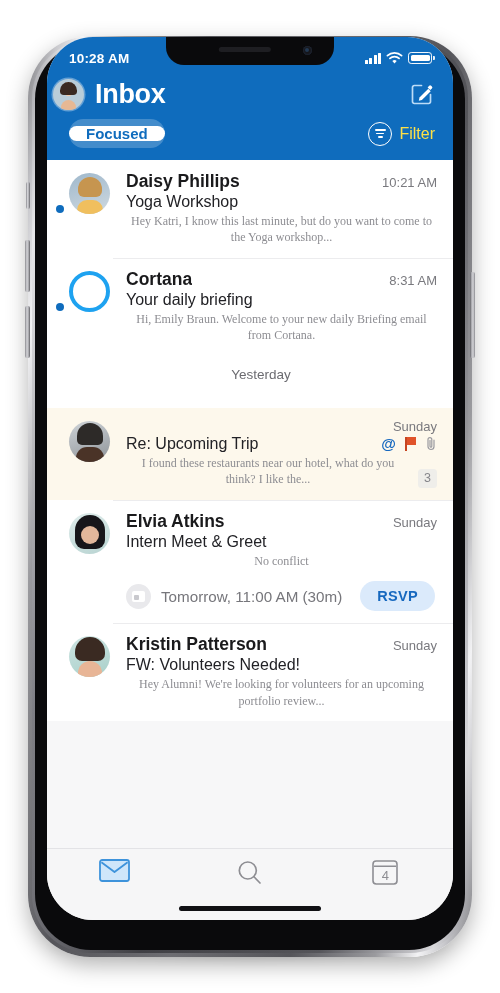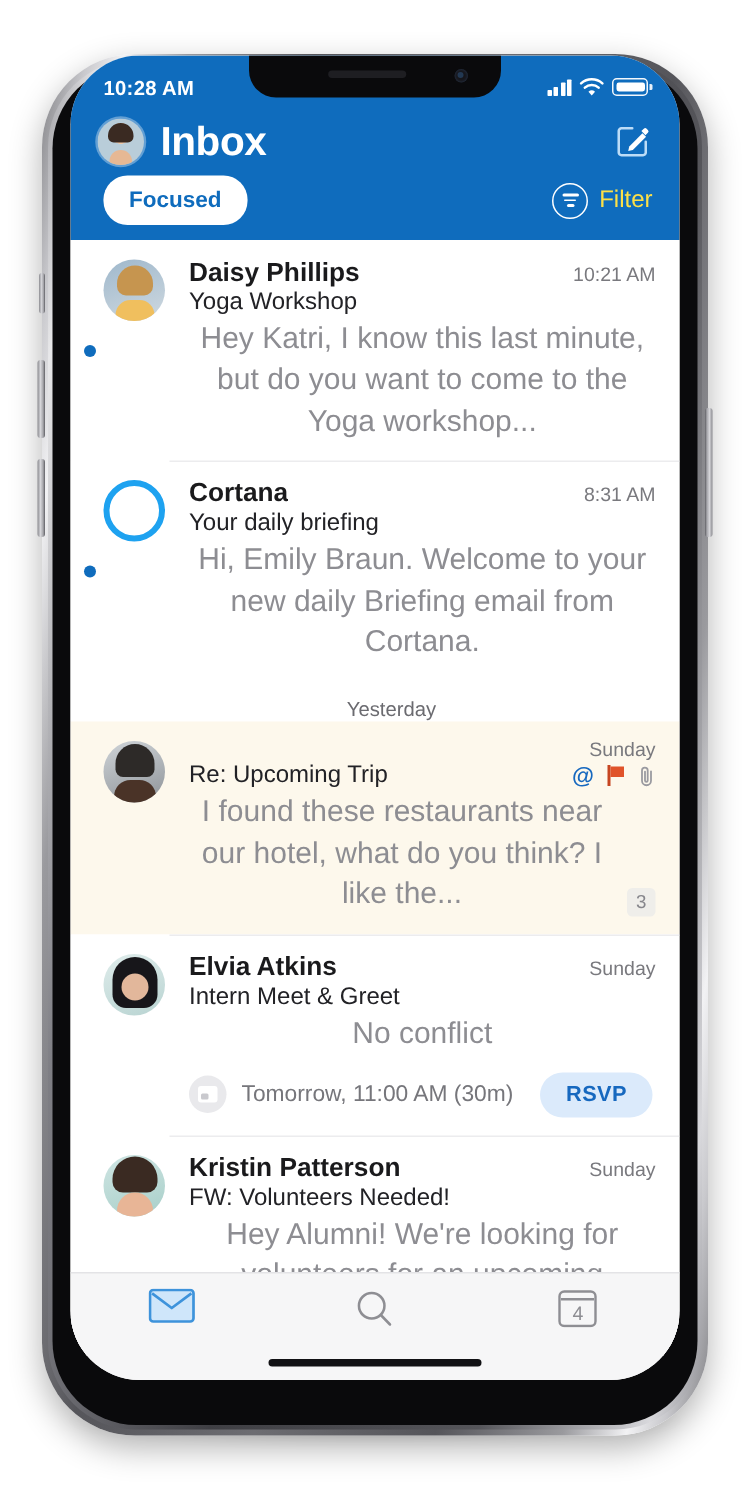--- a/index.html
+++ b/index.html
@@ -75,46 +75,46 @@
   .status-time { font-size: 13.5px; font-weight: bold; letter-spacing: .2px; }
   .status-right { display: flex; align-items: center; gap: 5px; }
   .bars { display: flex; align-items: flex-end; gap: 1.5px; height: 11px; }
   .bars i { display:block; width: 3px; background: #fff; border-radius: .5px; }
   .bars i:nth-child(1){height:4px}.bars i:nth-child(2){height:6px}
   .bars i:nth-child(3){height:8.5px}.bars i:nth-child(4){height:11px}
   .batt { width: 24px; height: 11.5px; border: 1.4px solid rgba(255,255,255,.95); border-radius: 3.2px; padding: 1.3px; }
   .batt span { display:block; width: 100%; height: 100%; background:#fff; border-radius: 1.6px; }
   .batt-tip { width: 1.8px; height: 4.5px; background: rgba(255,255,255,.9); border-radius: 0 1px 1px 0; margin-left: 1px; }
 
-  .titlerow { display: flex; align-items: center; padding: 6px 18px 2px 18px; }
+  .titlerow { display: flex; align-items: center; padding: 6px 18px 2px 6px; }
   .avatar-me {
     width: 31px; height: 31px; border-radius: 50%; flex: none;
     background: radial-gradient(circle at 50% 32%, #f0c9a8 0 26%, rgba(240,201,168,0) 27%), #b9cdd9;
     position: relative; overflow: hidden;
     box-shadow: 0 0 0 1.5px rgba(255,255,255,.35);
   }
   .avatar-me::before { content:""; position:absolute; left:7px; top:3px; width:17px; height:13px; border-radius:9px 9px 4px 4px; background:#3a2a22; }
   .avatar-me::after  { content:""; position:absolute; left:8px; bottom:-4px; width:15px; height:14px; border-radius:8px 8px 0 0; background:#e6b894; }
   .app-title { font-size: 27px; font-weight: bold; color: #fff; margin-left: 11px; letter-spacing: -.3px; }
   .compose-btn { margin-left: auto; width: 27px; height: 27px; position: relative; }
   .compose-btn svg { display:block; }
 
   .pillrow { display: flex; align-items: center; padding: 7px 18px 12px 22px; }
   .pillgroup { display: flex; align-items: center; background: rgba(255,255,255,.22); border-radius: 16px; height: 29px; padding: 0; }
-  .pill { height: 33px; display: flex; align-items: center; padding: 0 17px; border-radius: 16px; font-size: 15px; font-weight: bold; color: #fff; }
+  .pill { height: 15px; display: flex; align-items: center; padding: 0 17px; border-radius: 16px; font-size: 15px; font-weight: bold; color: #fff; }
   .pill.active { background: #fff; color: #0f6cbd; }
   .filter-btn { margin-left: auto; display: flex; align-items: center; gap: 7px; color: #fde047; }
   .filter-ico { width: 24px; height: 24px; border: 1.6px solid #fff; border-radius: 50%; display:flex; flex-direction:column; align-items:center; justify-content:center; gap:2.2px; }
   .filter-ico b { display:block; height:1.6px; background:#fff; border-radius:1px; }
   .filter-ico b:nth-child(1){width:11px}.filter-ico b:nth-child(2){width:8px}.filter-ico b:nth-child(3){width:5px}
   .filter-label { font-size: 16px; }
 
   
   .maillist { background: #fff; text-align: center; }
-  .grouphdr { padding: 11px 0 1px 22px; font-size: 13.5px; color: #6b6b70; background: #fff; }
+  .grouphdr { padding: 11px 0 26px 22px; font-size: 13.5px; color: #6b6b70; background: #fff; }
   .row { position: relative; display: flex; padding: 11px 16px 12px 22px; background: #fff; }
   .row.highlight { background: #fdf8ec; }
   .row + .row::before, .row.sep::before {
     content:""; position:absolute; left: 66px; right: 0; top: 0; height: 1px; background: #ececee;
   }
   .unread-dot { position: absolute; left: 9px; top: 50%; transform: translateY(-50%); width: 8px; height: 8px; border-radius: 50%; background: #0f6cbd; }
   .ava { width: 41px; height: 41px; border-radius: 50%; flex: none; position: relative; overflow: hidden; margin-top: 2px; }
   .ava.daisy   { background: linear-gradient(160deg,#9fb8cc,#cfd9e0); }
   .ava.daisy::before { content:""; position:absolute; left:9px; top:4px; width:24px; height:20px; border-radius:12px 12px 6px 6px; background:#c6954f; }
   .ava.daisy::after  { content:""; position:absolute; left:8px; bottom:-6px; width:26px; height:20px; border-radius:10px 10px 0 0; background:#f0bf5e; }
@@ -135,21 +135,21 @@
   .time { margin-left: auto; font-size: 13px; color: #79797e; padding-left: 10px; white-space: nowrap; }
   .line2 { display: flex; align-items: center; margin-top: 1px; }
   .subject { font-size: 16px; color: #222226; white-space: nowrap; overflow: hidden; text-overflow: ellipsis; }
   .flags { margin-left: auto; display: flex; align-items: center; gap: 9px; padding-left: 10px; }
   .ico-at { font-size: 15px; color: #1668bf; font-weight: bold; line-height: 1; }
   .ico-flag { width: 11px; height: 14px; position: relative; }
   .ico-flag::before { content:""; position:absolute; left:0; top:0; width:1.6px; height:14px; background:#c64521; }
   .ico-flag::after  { content:""; position:absolute; left:1.6px; top:0.5px; width:9px; height:7.5px; background:#e0532a; }
   .ico-clip { width: 12px; height: 15px; }
   .preview { margin-top: 2px; display: flex; align-items: flex-start; }
-  .ptext { font-size: 20px; color: #8d8d92; line-height: 1.37; flex: 1; }
+  .ptext { font-size: 12px; color: #8d8d92; line-height: 1.37; flex: 1; font-family: Liberation Serif, serif; }
   .countbadge {
     margin-left: 8px; align-self: flex-end; min-width: 19px; height: 19px; padding: 0 4px;
     background: #efeeea; border-radius: 3.5px; font-size: 12.5px; color: #86868b;
     display: flex; align-items: center; justify-content: center;
   }
 
   .eventrow { display: flex; align-items: center; margin-top: 12px; padding-right: 2px; }
   .cal-ico { width: 25px; height: 25px; border-radius: 50%; background: #e9e9ec; position: relative; flex:none; }
   .cal-ico::before { content:""; position:absolute; left:6px; top:7px; width:13px; height:11px; border-radius:2px; background:#fff; }
   .cal-ico::after  { content:""; position:absolute; left:7.5px; top:11.5px; width:5px; height:4.5px; background:#c9c9ce; border-radius:1px; }

